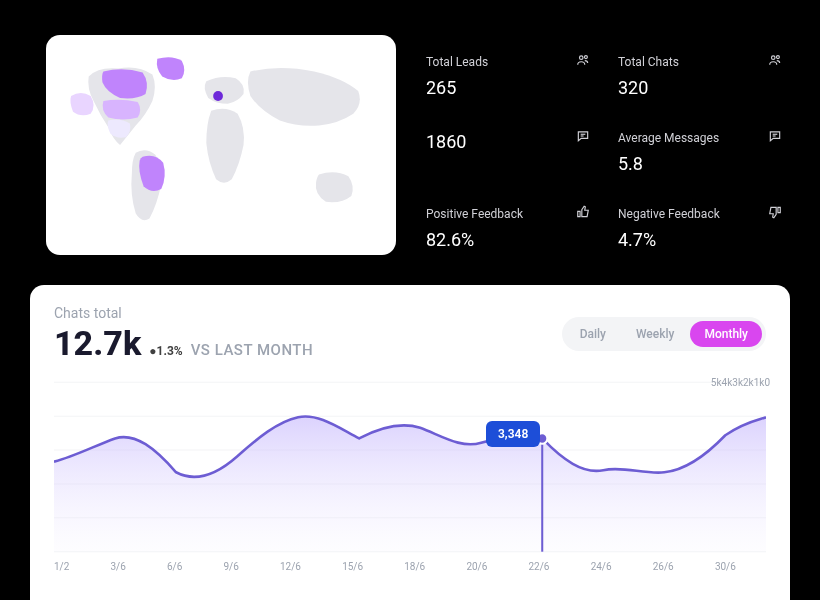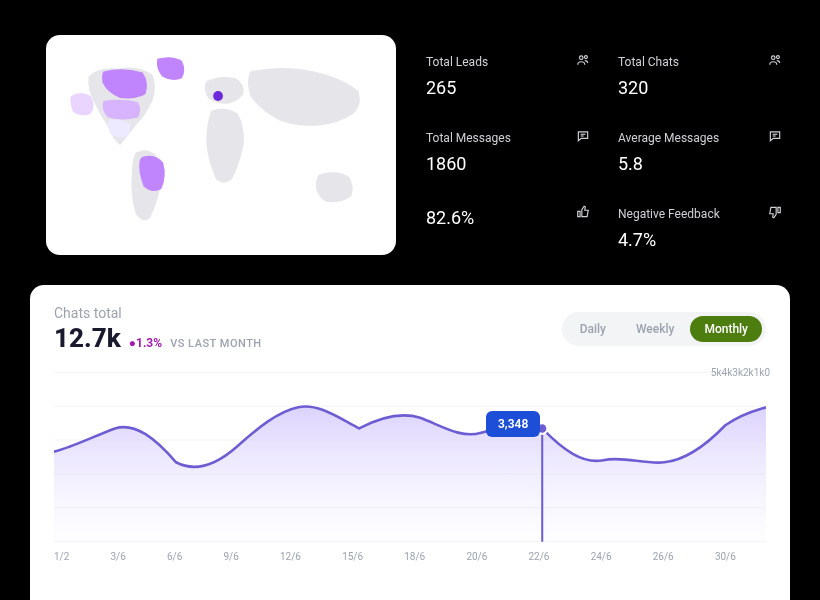--- a/index.html
+++ b/index.html
@@ -76,31 +76,31 @@
       color: #9ca3af;
       font-weight: 400;
       margin-bottom: 2px;
     }
     .chart-value-row {
       display: flex;
       align-items: baseline;
       gap: 8px;
     }
     .chart-value {
-      font-size: 26px;
+      font-size: 34px;
       font-weight: 800;
       color: #1a1a2e;
     }
     .chart-change {
       font-size: 12px;
       font-weight: 700;
-      color: #a21caf;
+      color: #404040;
     }
     .chart-change-suffix {
-      font-size: 11px;
+      font-size: 15px;
       font-weight: 500;
       color: #9ca3af;
       letter-spacing: 0.5px;
     }
     .period-tabs {
       display: flex;
       background: #f3f4f6;
       border-radius: 20px;
       padding: 4px;
       gap: 2px;
@@ -108,21 +108,21 @@
     .period-tab {
       padding: 6px 14px;
       font-size: 12px;
       color: #9ca3af;
       border-radius: 16px;
       cursor: pointer;
       font-weight: 500;
       text-align: right;
     }
     .period-tab.active {
-      background: #4d7c0f;
+      background: #d946ef;
       color: #fff;
     }
     .chart-area {
       position: relative;
       height: 180px;
       margin-top: 14px;
     }
     .chart-svg {
       width: 100%;
       height: 100%;
@@ -219,38 +219,38 @@
       <div class="stat-label">Total Chats</div>
       <div class="stat-value">320</div>
       <svg class="stat-icon" viewBox="0 0 24 24" fill="none" stroke="currentColor" stroke-width="2">
           <circle cx="9" cy="8" r="3"></circle>
           <path d="M3 20c0-3 3-5 6-5s6 2 6 5"></path>
           <circle cx="17" cy="7" r="2.5"></circle>
           <path d="M15 13c2 0 5 1 5 4"></path>
         </svg>
     </div>
     <div class="stat">
-      <div class="stat-label">Total Messages</div>
       <div class="stat-value">1860</div>
       <svg class="stat-icon" viewBox="0 0 24 24" fill="none" stroke="currentColor" stroke-width="2">
           <path d="M4 5h16v11H9l-5 4V5z"></path>
           <line x1="8" y1="9" x2="16" y2="9"></line>
           <line x1="8" y1="12" x2="13" y2="12"></line>
         </svg>
     </div>
     <div class="stat">
       <div class="stat-label">Average Messages</div>
       <div class="stat-value">5.8</div>
       <svg class="stat-icon" viewBox="0 0 24 24" fill="none" stroke="currentColor" stroke-width="2">
           <path d="M4 5h16v11H9l-5 4V5z"></path>
           <line x1="8" y1="9" x2="16" y2="9"></line>
           <line x1="8" y1="12" x2="13" y2="12"></line>
         </svg>
     </div>
     <div class="stat">
+      <div class="stat-label">Positive Feedback</div>
       <div class="stat-value">82.6%</div>
       <svg class="stat-icon" viewBox="0 0 24 24" fill="none" stroke="currentColor" stroke-width="2">
           <path d="M7 11v9H3v-9h4zm3 9V8l4-6 2 1-1 6h6l-2 11H10z"></path>
         </svg>
     </div>
     <div class="stat">
       <div class="stat-label">Negative Feedback</div>
       <div class="stat-value">4.7%</div>
       <svg class="stat-icon" viewBox="0 0 24 24" fill="none" stroke="currentColor" stroke-width="2">
           <path d="M17 13V4h4v9h-4zm-3-9v12l-4 6-2-1 1-6H3l2-11h9z"></path>

